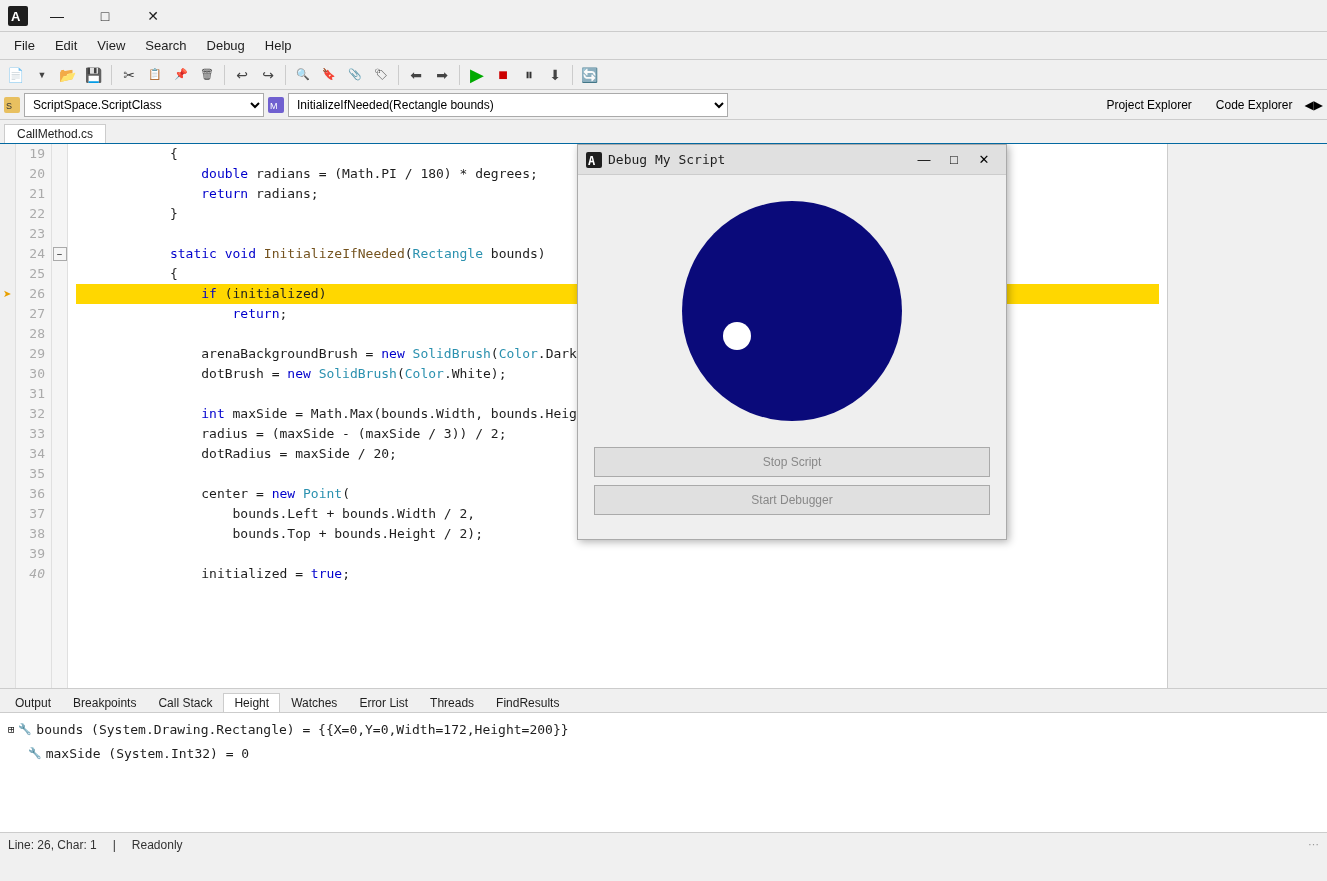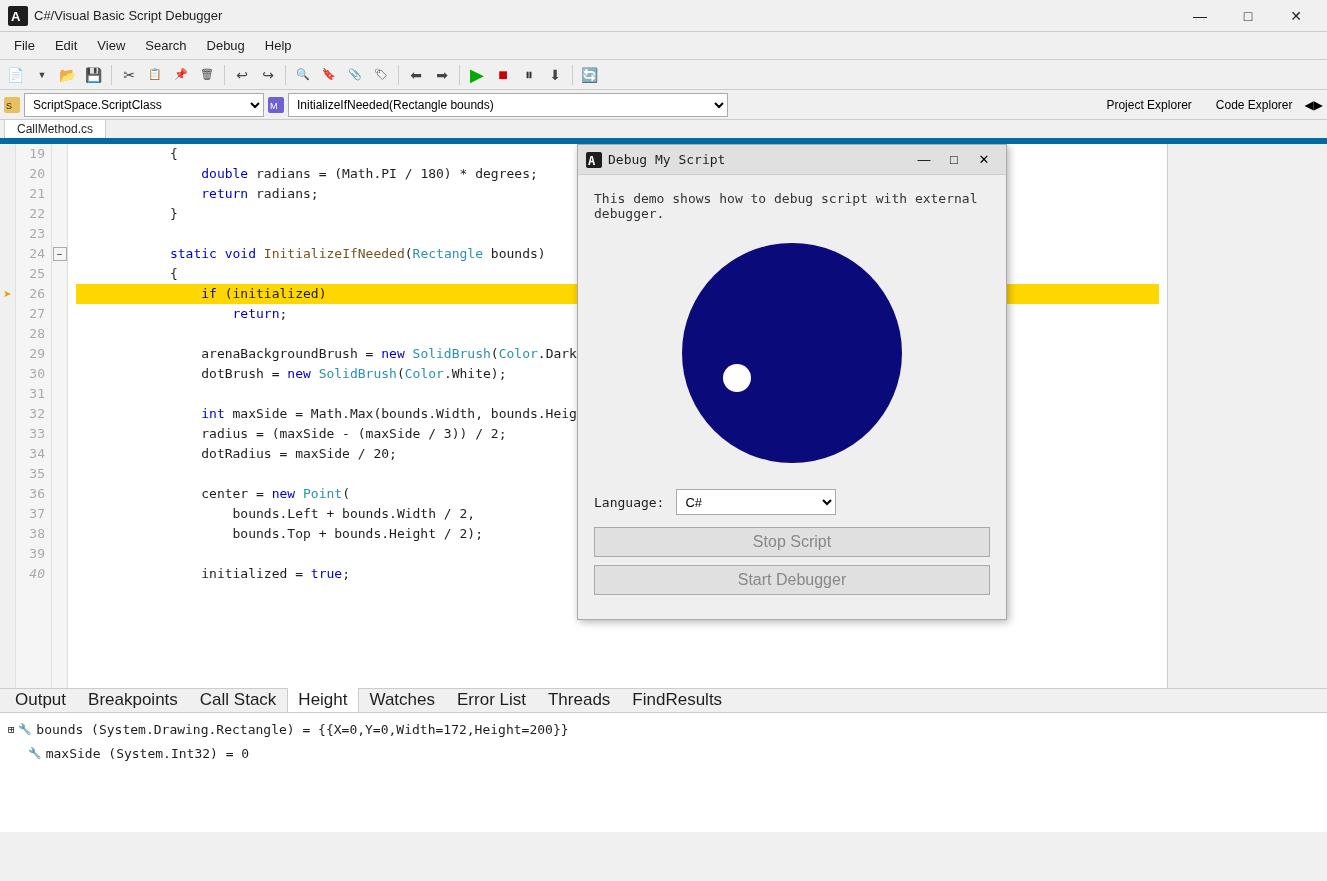--- a/index.html
+++ b/index.html
@@ -21,21 +21,21 @@
     .toolbar-btn { background: none; border: none; width: 24px; height: 24px; cursor: pointer; display: flex; align-items: center; justify-content: center; font-size: 14px; color: #444; }
     .toolbar-separator { width: 1px; height: 20px; background: #ccc; margin: 0 3px; }
 
     
     .dropdowns-row { background: #f0f0f0; height: 30px; display: flex; align-items: center; padding: 2px 4px; border-bottom: 1px solid #ccc; gap: 4px; }
     .dropdown-select { height: 24px; border: 1px solid #aaa; background: white; font-size: 12px; padding: 0 4px; min-width: 480px; }
     .right-panels { display: flex; gap: 0; margin-left: auto; }
     .right-panel-btn { padding: 4px 12px; font-size: 12px; cursor: pointer; background: #f0f0f0; border: none; }
 
     
-    .file-tabs { background: #f0f0f0; height: 24px; display: flex; align-items: flex-end; padding: 0 4px; border-bottom: 6px solid #0369a1; }
+    .file-tabs { background: #f0f0f0; height: 24px; display: flex; align-items: flex-end; padding: 0 4px; border-bottom: 1px solid #0369a1; }
     .file-tab { padding: 2px 12px; background: white; border: 1px solid #ccc; border-bottom: none; font-size: 12px; cursor: pointer; }
 
     
     .code-area { display: flex; flex: 1; background: white; overflow: hidden; font-family: 'Consolas', monospace; font-size: 13px; }
     .code-line { height: 20px; line-height: 20px; white-space: pre; }
     .code-line.highlighted { background: #ffd700; }
 
     
     .kw { color: #0000cc; font-weight: normal; }
     .kw2 { color: #2b91af; }
@@ -49,25 +49,25 @@
     .dialog-title-icon { width: 16px; height: 16px; margin-right: 6px; }
     .dialog-title-text { flex: 1; font-size: 13px; }
     .dialog-controls { display: flex; gap: 2px; }
     .dialog-ctrl-btn { background: none; border: none; width: 28px; height: 24px; cursor: pointer; font-size: 13px; display: flex; align-items: center; justify-content: center; }
     .dialog-body { padding: 16px; }
     .dialog-desc { font-size: 13px; margin-bottom: 12px; color: #333; }
     .dialog-canvas { display: flex; justify-content: center; margin-bottom: 16px; }
     .dialog-lang-row { display: flex; align-items: center; margin-bottom: 12px; }
     .dialog-lang-label { font-size: 13px; margin-right: 12px; }
     .dialog-lang-select { height: 26px; border: 1px solid #aaa; background: white; font-size: 13px; padding: 0 4px; width: 160px; }
-    .dialog-btn { width: 100%; height: 30px; background: #e0e0e0; border: 1px solid #aaa; font-size: 16px; margin-bottom: 8px; cursor: pointer; color: #888; }
+    .dialog-btn { width: 100%; height: 30px; background: #e0e0e0; border: 1px solid #aaa; font-size: 12px; margin-bottom: 8px; cursor: pointer; color: #888; }
 
     
     .bottom-tabs { height: 24px; display: flex; align-items: flex-end; background: #f0f0f0; border-top: 1px solid #ccc; padding: 0 4px; }
-    .bottom-tab { padding: 2px 10px; font-size: 17px; cursor: pointer; border: 1px solid transparent; border-bottom: none; margin-top: 13px; }
+    .bottom-tab { padding: 2px 10px; font-size: 12px; cursor: pointer; border: 1px solid transparent; border-bottom: none; margin-top: 13px; }
     .bottom-tab.active { background: white; border-color: #ccc; border-bottom: 1px solid white; margin-bottom: -1px; }
 
     
     .locals-panel { background: white; flex: 1; overflow: auto; border-top: 1px solid #ccc; font-family: 'Consolas', monospace; font-size: 13px; padding: 4px 8px; }
     .locals-row { display: flex; align-items: center; height: 24px; }
     .locals-expand { font-size: 11px; margin-right: 4px; cursor: pointer; }
     .locals-name { color: #1e1e1e; }
 
     
     .status-bar { height: 24px; background: #f0f0f0; border-top: 1px solid #ccc; display: flex; align-items: center; padding: 0 8px; font-size: 12px; color: #333; gap: 16px; }
@@ -87,21 +87,20 @@
 </head>
 <body>
 
 <div class="title-bar">
   <div class="title-bar-icon">
     <svg width="20" height="20" viewBox="0 0 20 20">
       <rect width="20" height="20" fill="#1e1e1e" rx="2"></rect>
       <text x="3" y="15" fill="white" font-size="13" font-weight="bold">A</text>
     </svg>
   </div>
-  <span class="title-bar-title">C#/Visual Basic Script Debugger</span>
   <div class="title-bar-controls">
     <button>—</button>
     <button>□</button>
     <button>✕</button>
   </div>
 </div>
 
 <div class="menu-bar">
   <span class="menu-item">File</span>
   <span class="menu-item">Edit</span>
@@ -318,33 +317,25 @@
               </svg>
             </div>
             <span class="dialog-title-text">Debug My Script</span>
             <div class="dialog-controls">
               <button class="dialog-ctrl-btn">—</button>
               <button class="dialog-ctrl-btn">□</button>
               <button class="dialog-ctrl-btn">✕</button>
             </div>
           </div>
           <div class="dialog-body">
-            <div class="dialog-desc">This demo shows how to debug script with external debugger.</div>
             <div class="dialog-canvas">
               <svg width="240" height="240" viewBox="0 0 240 240">
                 <circle cx="120" cy="120" r="110" fill="#0a0a7a"></circle>
                 <circle cx="65" cy="145" r="14" fill="white"></circle>
               </svg>
-            </div>
-            <div class="dialog-lang-row">
-              <span class="dialog-lang-label">Language:</span>
-              <select class="dialog-lang-select">
-                <option>C#</option>
-                <option>Visual Basic</option>
-              </select>
             </div>
             <button class="dialog-btn">Stop Script</button>
             <button class="dialog-btn">Start Debugger</button>
           </div>
         </div>
       </div>
 
       <div class="right-side" style="background:#f0f0f0; border-left:1px solid #ccc;"></div>
     </div>
 
@@ -366,14 +357,20 @@
         <span style="color:#0078d7; font-size:11px; margin-right:4px;">🔧</span>
         <span class="locals-name">bounds (System.Drawing.Rectangle) = {{X=0,Y=0,Width=172,Height=200}}</span>
       </div>
 
       <div class="locals-row" style="padding-left:20px;">
         <span style="color:#0078d7; font-size:11px; margin-right:4px;">🔧</span>
         <span class="locals-name">maxSide (System.Int32) = 0</span>
       </div>
     </div>
 
+    <div class="status-bar">
+      <span>Line: 26, Char: 1</span>
+      <span>|</span>
+      <span>Readonly</span>
+      <span style="margin-left:auto; font-size:11px; color:#999;">⋯</span>
+    </div>
   </div>
 </div>
 
 </body></html>

